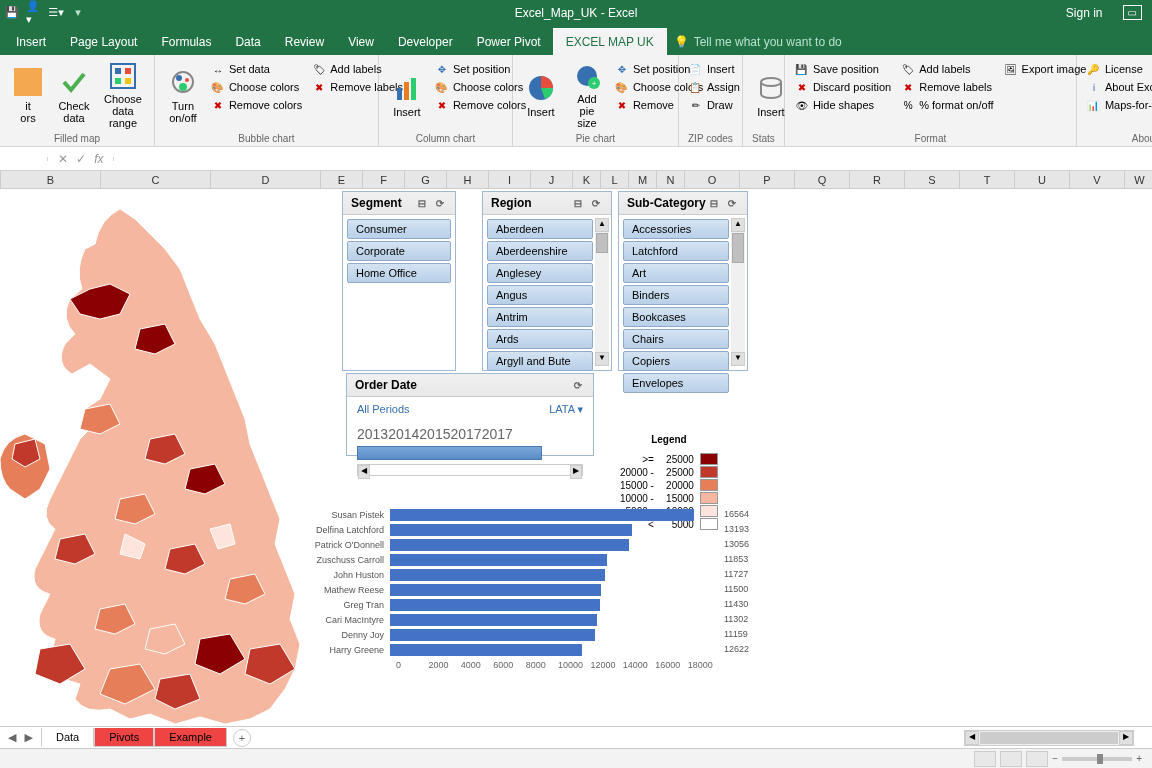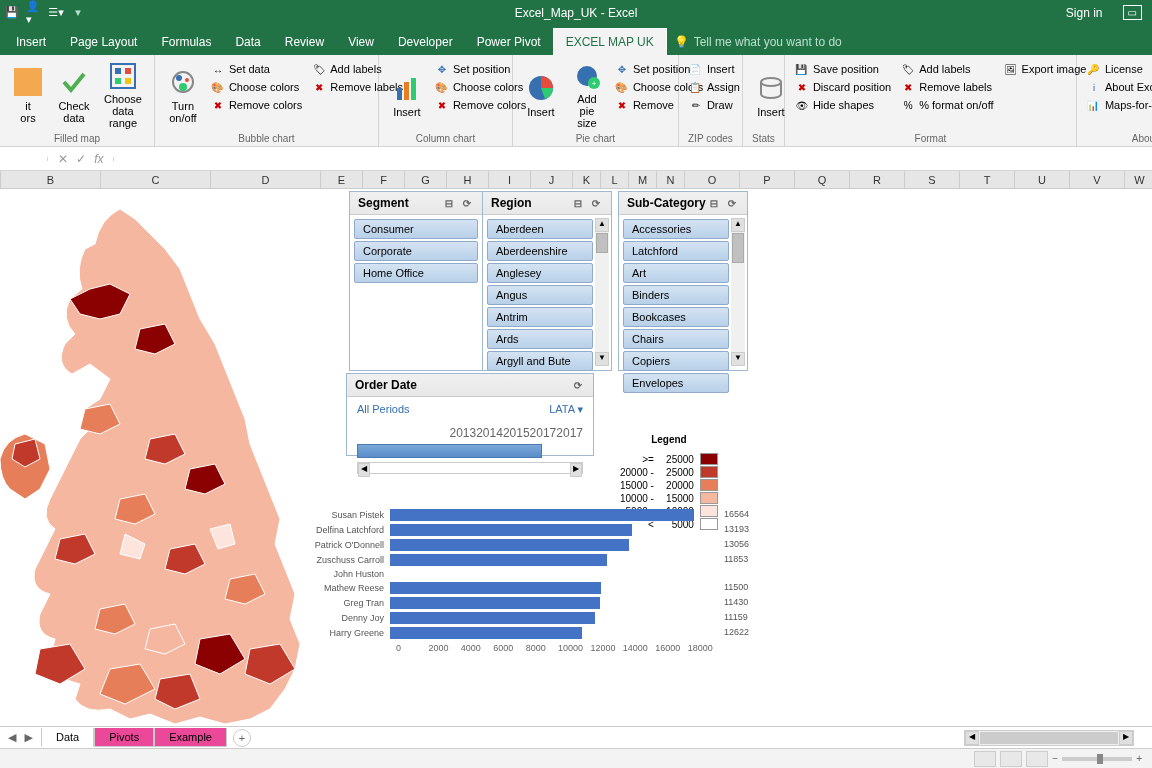--- a/index.html
+++ b/index.html
@@ -36,39 +36,39 @@
 .slicer-hdr-icons{display:flex;gap:4px}
 .sh-ico{width:14px;height:14px;color:#666;cursor:pointer;font-size:10px;display:flex;align-items:center;justify-content:center}
 .slicer-body{padding:4px;overflow:hidden}
 .slicer-item{background:linear-gradient(#d4e3f2,#b8d0e8);border:1px solid #8faacb;border-radius:2px;padding:3px 8px;margin-bottom:2px;font-size:11px;cursor:pointer}
 .slicer-scroll{position:absolute;right:2px;top:26px;bottom:4px;width:14px;background:#f0f0f0;display:flex;flex-direction:column}
 .scroll-btn{height:14px;background:#e0e0e0;border:1px solid #ccc;font-size:8px;text-align:center;cursor:pointer}
 .scroll-thumb{background:#c0c0c0;border:1px solid #aaa;margin:1px}
 .timeline{position:absolute;left:346px;top:184px;width:248px;height:83px;background:#fff;border:1px solid #a0b8d0}
 .tl-body{padding:6px 10px;font-size:11px}
 .tl-period{color:#3670b0;display:flex;justify-content:space-between;margin-bottom:10px}
-.tl-years{display:flex;justify-content:flex-end;font-size:12px;color:#666;margin-bottom:4px}
+.tl-years{display:flex;justify-content:flex-start;font-size:14px;color:#666;margin-bottom:4px}
 .tl-bar{height:14px;background:linear-gradient(#7aa8d8,#5a8cc8);border:1px solid #4a7ab0}
 .tl-sb{height:12px;display:flex;margin-top:4px;border:1px solid #ccc}
 .legend{position:absolute;left:620px;top:245px;font-size:10px}
 .legend-title{font-weight:bold;text-align:center;margin-bottom:8px}
 .legend-row{display:flex;align-items:center;gap:6px;margin-bottom:1px;justify-content:flex-end}
 .legend-sw{width:18px;height:12px;border:1px solid #999}
 .chart{position:absolute;left:300px;top:320px;width:420px}
 .chart-title{text-align:center;font-size:13px;color:#666;margin-bottom:8px}
 .chart-row{display:flex;align-items:center;margin-bottom:3px;font-size:9px}
 .chart-label{width:90px;text-align:right;padding-right:6px;color:#555}
 .chart-bar-area{flex:1;position:relative;height:12px}
 .chart-bar{height:100%;background:#4472c4}
 .chart-val{position:absolute;left:calc(100% + 4px);top:0;color:#555;white-space:nowrap}
 .chart-axis{display:flex;margin-left:96px;font-size:9px;color:#666;margin-top:4px}
 .chart-tick{flex:1;text-align:left}
 .sheet-tabs{position:absolute;bottom:20px;left:0;right:0;height:22px;background:#fff;border-top:1px solid #ccc;display:flex;align-items:center;font-size:11px}
 .st-nav{padding:0 8px;display:flex;gap:8px;color:#666}
-.st-tab{padding:3px 14px;border:1px solid #ccc;border-top:none;cursor:pointer;background:#ec4899}
+.st-tab{padding:3px 14px;border:1px solid #ccc;border-top:none;cursor:pointer;background:#ef4444}
 .st-tab.active{background:#fff;border-bottom:1px solid #fff}
 .st-add{width:18px;height:18px;border:1px solid #ccc;border-radius:50%;margin-left:6px;text-align:center;line-height:16px;cursor:pointer;color:#666}
 .hscroll{position:absolute;right:18px;bottom:22px;width:170px;height:16px;background:#f0f0f0;border:1px solid #ccc;display:flex}
 .statusbar{position:absolute;bottom:0;left:0;right:0;height:20px;background:#f3f3f3;border-top:1px solid #ccc;display:flex;justify-content:flex-end;align-items:center;gap:4px;padding-right:10px;font-size:10px;color:#666}
 .sb-btn{width:22px;height:16px;border:1px solid #ccc;background:#e8e8e8;cursor:pointer}
 svg{display:block}
 </style>
 </head>
 <body>
 
@@ -409,21 +409,21 @@
         <path d="M110 480 L140 475 L155 500 L125 515 L100 505 Z" fill="#e67e5a"></path>
         <path d="M160 490 L190 485 L200 510 L175 520 L155 510 Z" fill="#c0392b"></path>
         <path d="M0 270 Q5 250 25 245 L45 255 L50 280 L40 300 L25 310 L10 300 Q0 290 0 270 Z" fill="#e67e5a"></path>
         <path d="M15 255 L35 250 L40 270 L25 278 L12 270 Z" fill="#c0392b"></path>
         <path d="M125 345 L145 355 L140 370 L120 365 Z" fill="#fde4dc"></path>
         <path d="M210 340 L230 335 L235 355 L218 360 Z" fill="#fde4dc"></path>
       </g>
     </svg>
   </div>
 
-  <div class="slicer" style="left:349px;top:2px;width:134px;height:180px">
+  <div class="slicer" style="left:342px;top:2px;width:114px;height:180px">
     <div class="slicer-hdr">
         <span>Segment</span>
         <div class="slicer-hdr-icons">
           <span class="sh-ico">⊟</span>
           <span class="sh-ico">⟳</span>
         </div>
       </div>
     <div class="slicer-body" id="seg-items">
         <div class="slicer-item">Consumer</div>
         <div class="slicer-item">Corporate</div>
@@ -576,34 +576,47 @@
         <div class="chart-row">
           <div class="chart-label">Zuschuss Carroll</div>
           <div class="chart-bar-area">
             <div class="chart-bar" style="width:65.85%">
               <span class="chart-val">11853</span>
             </div>
           </div>
         </div>
         <div class="chart-row">
           <div class="chart-label">John Huston</div>
+          <div class="chart-bar-area">
+            <div class="chart-bar" style="width:65.14999999999999%">
+              <span class="chart-val">11727</span>
+            </div>
+          </div>
         </div>
         <div class="chart-row">
           <div class="chart-label">Mathew Reese</div>
           <div class="chart-bar-area">
             <div class="chart-bar" style="width:63.888888888888886%">
               <span class="chart-val">11500</span>
             </div>
           </div>
         </div>
         <div class="chart-row">
           <div class="chart-label">Greg Tran</div>
           <div class="chart-bar-area">
             <div class="chart-bar" style="width:63.5%">
               <span class="chart-val">11430</span>
+            </div>
+          </div>
+        </div>
+        <div class="chart-row">
+          <div class="chart-label">Cari MacIntyre</div>
+          <div class="chart-bar-area">
+            <div class="chart-bar" style="width:62.78888888888889%">
+              <span class="chart-val">11302</span>
             </div>
           </div>
         </div>
         <div class="chart-row">
           <div class="chart-label">Denny Joy</div>
           <div class="chart-bar-area">
             <div class="chart-bar" style="width:61.99444444444444%">
               <span class="chart-val">11159</span>
             </div>
           </div>

